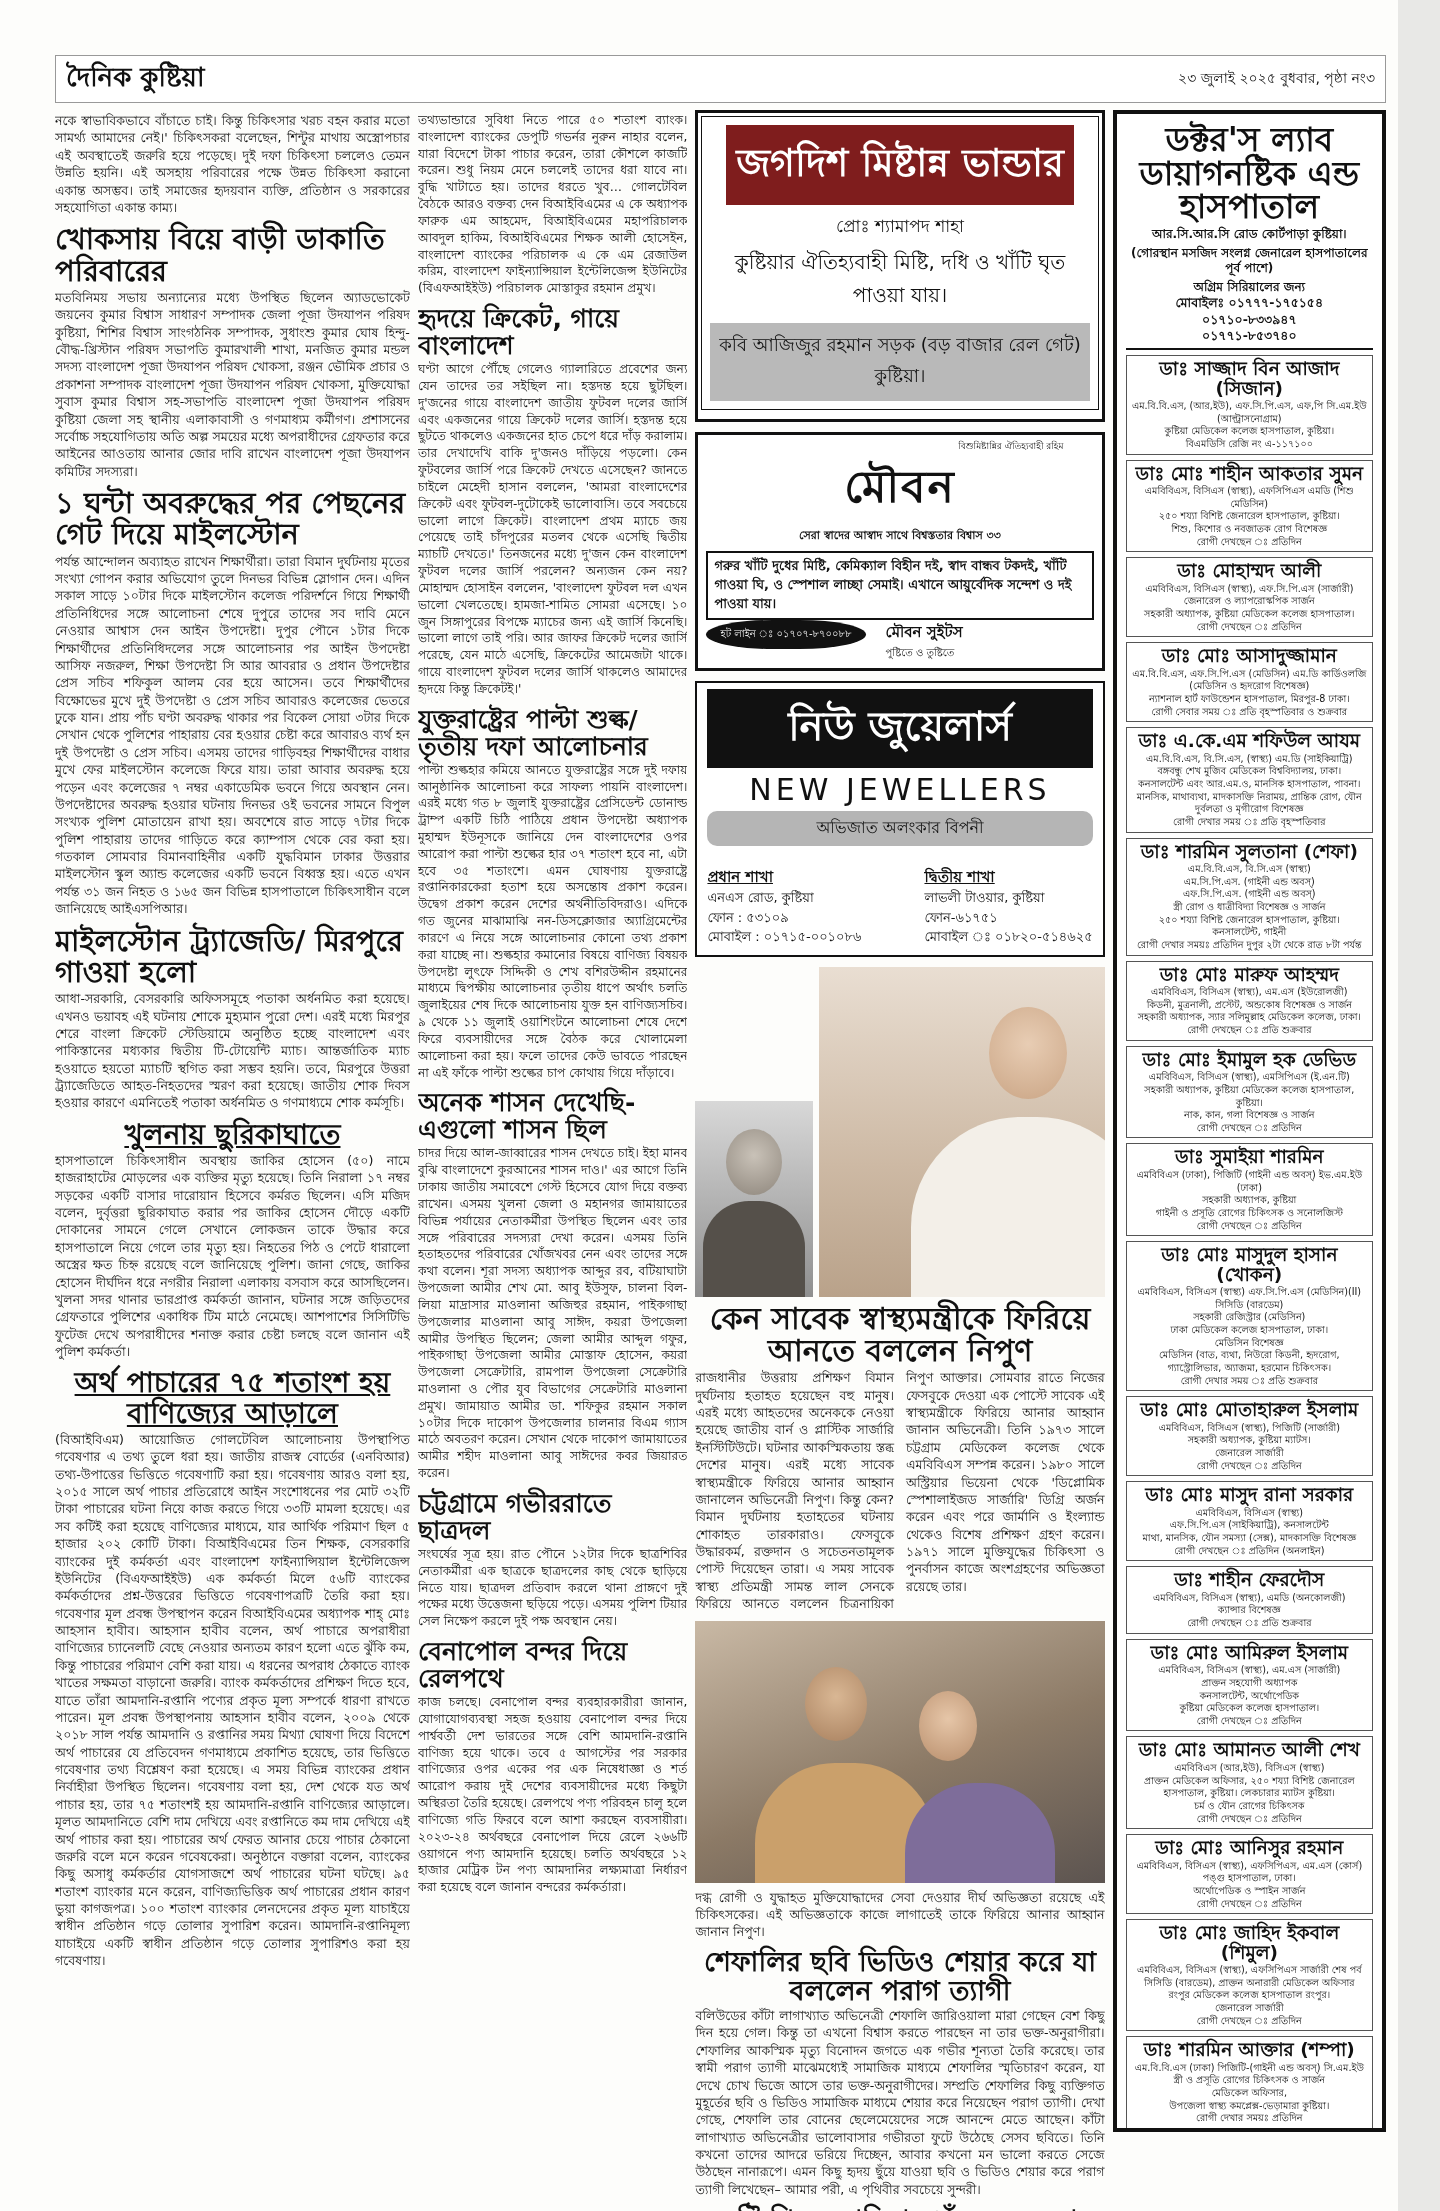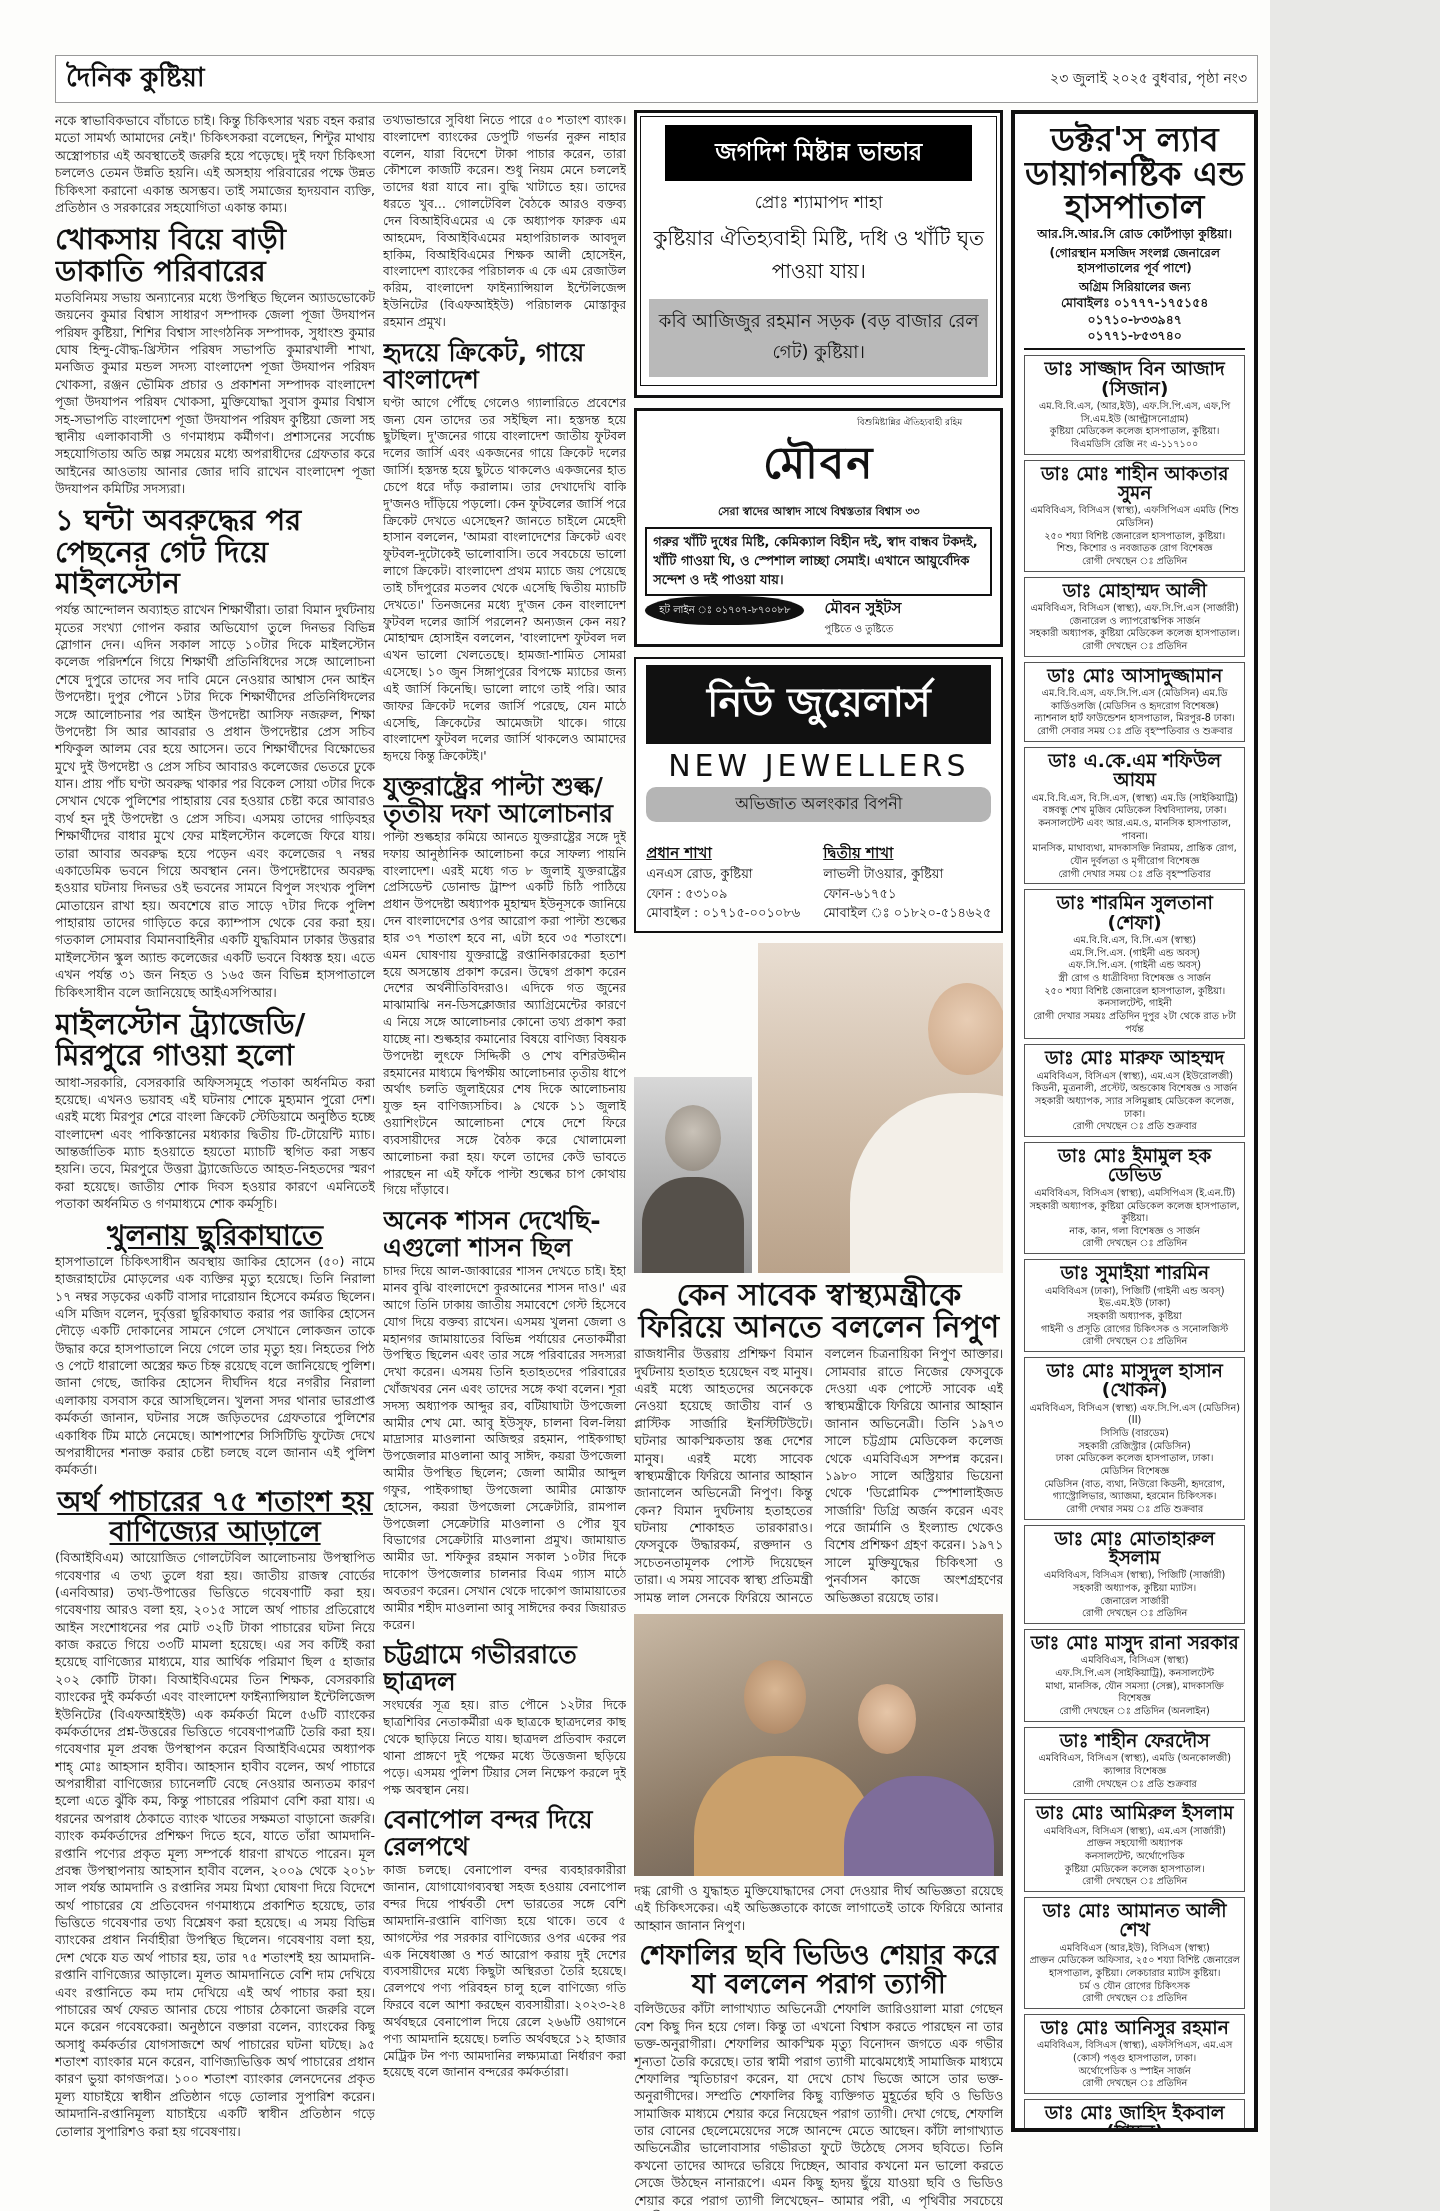--- a/index.html
+++ b/index.html
@@ -1,16 +1,16 @@
 <!DOCTYPE html>
 <html lang="bn"><head>
 <meta charset="utf-8">
 <style>
   html,body{margin:0;padding:0;background:#e8e8e6;}
-  .page{position:relative;width:1270px;height:2211px;background:#fdfdfb;color:#111;
+  .page{position:relative;width:1398px;height:2211px;background:#fdfdfb;color:#111;
         font-family:"DejaVu Sans","Liberation Sans",sans-serif;overflow:hidden;box-sizing:border-box;
         padding:55px 12px 0 55px;}
   .masthead{display:flex;justify-content:space-between;align-items:center;
             border:1px solid #999;background:#fff;padding:4px 10px;height:38px;box-sizing:content-box;}
   .paper-name{font-size:26px;font-weight:bold;}
   .paper-date{font-size:14px;}
   .main{display:flex;gap:8px;margin-top:7px;height:2104px;overflow:hidden;}
   .col{overflow:hidden;}
   .col-1{width:366px;}
   .col-2{width:278px;}
@@ -20,21 +20,21 @@
   .body-text{font-size:12.6px;line-height:1.38;text-align:justify;margin:2px 0 6px;}
   .col-2 .body-text{font-size:12.2px;}
   h2{margin:4px 0 2px;font-weight:bold;line-height:1.08;}
   .h-big{font-size:29px;}
   .h-med{font-size:28px;text-decoration:underline;}
   .h-center{text-align:center;}
   .col-2 h2{font-size:25px;}
   
   .ad{border:3px solid #111;background:#fff;margin-bottom:10px;padding-bottom:6px;}
   .ad-inner{border:1px solid #111;margin:3px;padding:4px 8px 8px;}
-  .ad-title-bar{background:#000000;color:#fff;font-size:24px;font-weight:bold;text-align:center;
+  .ad-title-bar{background:#7f1d1d;color:#fff;font-size:38px;font-weight:bold;text-align:center;
                 padding:8px 4px;margin:4px 16px 8px;}
   .ad-line{text-align:center;font-size:17px;margin:6px 0;}
   .ad-line.big{font-size:20px;}
   .ad-gray{background:#b9b9b9;text-align:center;font-size:18px;padding:8px 6px;margin-top:10px;}
   .moubon{border:3px solid #111;background:#fff;margin-bottom:10px;padding:4px 8px 6px;}
   .moubon-top{font-size:9px;text-align:right;margin-right:30px;}
   .moubon-logo{font-size:44px;font-weight:bold;text-align:center;letter-spacing:2px;}
   .moubon-tag{text-align:center;font-size:11px;font-weight:bold;}
   .moubon-body{border:2px solid #111;margin-top:5px;padding:4px 6px;font-size:13px;font-weight:bold;line-height:1.45;}
   .moubon-hot{display:flex;align-items:flex-start;gap:20px;}

